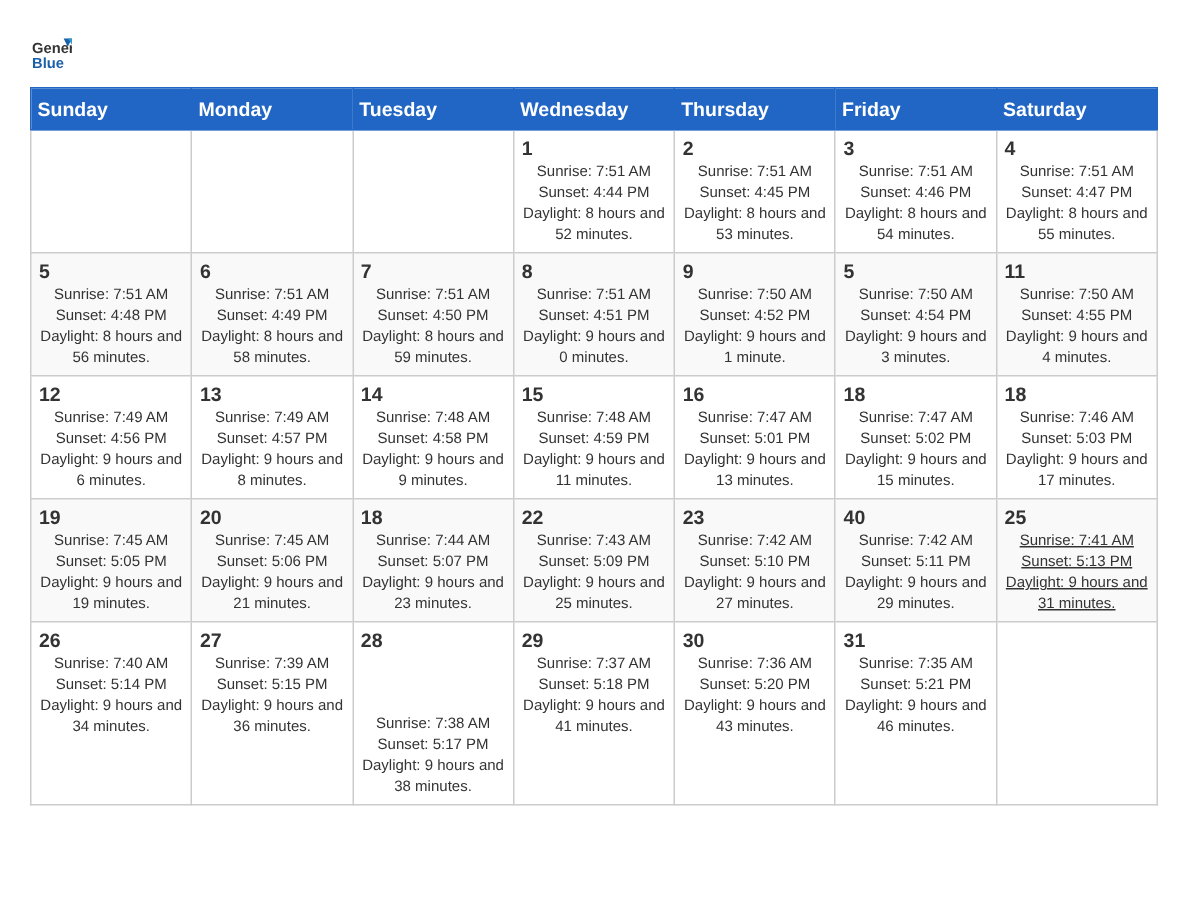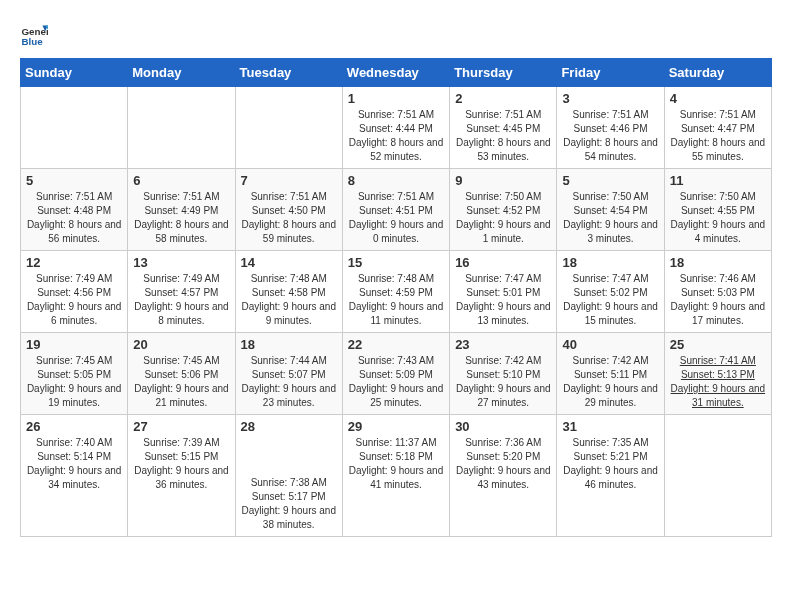--- a/index.html
+++ b/index.html
@@ -299,21 +299,21 @@
 Daylight: 9 hours and 36 minutes.</div>
           </td>
           <td>
             <span class="day-num">28</span>
             <div class="day-info" style="white-space: pre-line; margin-top: 42px;">Sunrise: 7:38 AM
 Sunset: 5:17 PM
 Daylight: 9 hours and 38 minutes.</div>
           </td>
           <td>
             <span class="day-num">29</span>
-            <div class="day-info" style="white-space: pre-line;">Sunrise: 11:37 AM
+            <div class="day-info" style="white-space: pre-line;">Sunrise: 7:37 AM
 Sunset: 5:18 PM
 Daylight: 9 hours and 41 minutes.</div>
           </td>
           <td>
             <span class="day-num">30</span>
             <div class="day-info" style="white-space: pre-line;">Sunrise: 7:36 AM
 Sunset: 5:20 PM
 Daylight: 9 hours and 43 minutes.</div>
           </td>
           <td>

